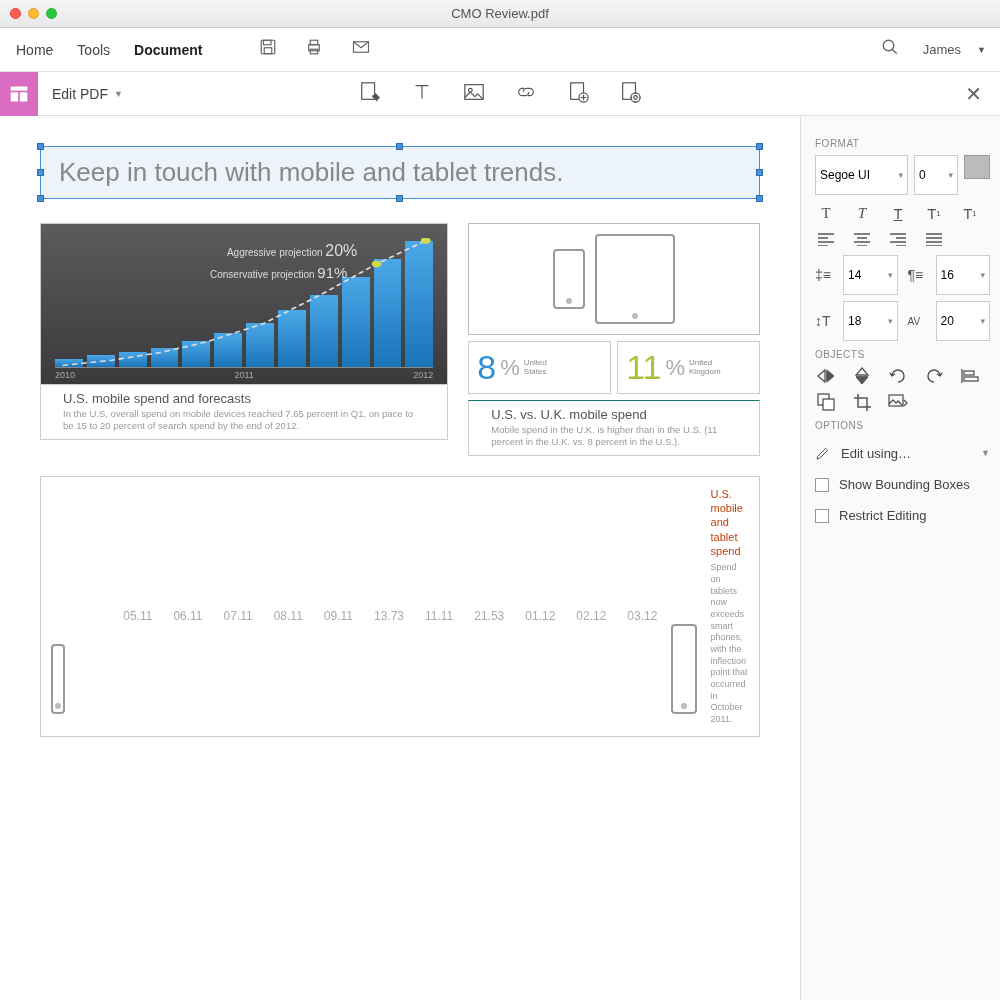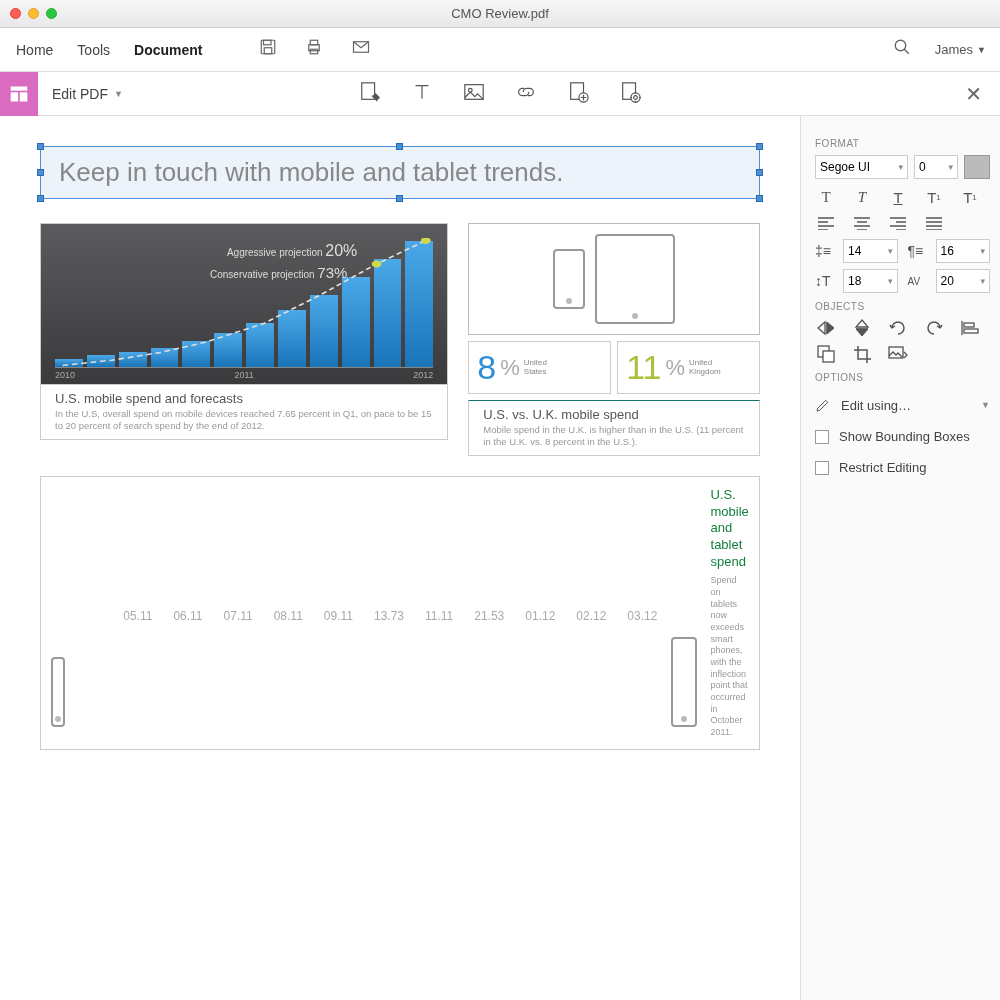--- a/index.html
+++ b/index.html
@@ -7,48 +7,48 @@
 .titlebar { height: 28px; background: linear-gradient(#f6f6f6,#e8e8e8); border-bottom: 1px solid #ccc; display: flex; align-items: center; padding: 0 10px; font-size: 13px; color: #666; position: relative; }
 .traffic { display: flex; gap: 7px; }
 .dot { width: 11px; height: 11px; border-radius: 50%; }
 .dot.red{background:#ff5f57;border:1px solid #e33e32}.dot.yel{background:#ffbd2e;border:1px solid #e09e3e}.dot.grn{background:#28c940;border:1px solid #2aac2f}
 .titlebar .title { position: absolute; left: 50%; transform: translateX(-50%); color: #555; }
 .menubar { height: 44px; background:#fff; border-bottom:1px solid #ddd; display:flex; align-items:center; padding:0 14px; gap:20px; font-size:14px; color:#444;}
 .menubar .tab { cursor:pointer; padding:4px 2px;}
 .menubar .tab.active { font-weight:600; color:#222;}
 .menubar .iconbtn { color:#666; font-size:18px; padding:4px;}
 .menubar .spacer{flex:1}
-.menubar .user{display:flex;align-items:center;gap:4px;font-size:13px;color:#555}
+.menubar .user{display:flex;align-items:center;gap:16px;font-size:13px;color:#555}
 .toolbar { height:44px; background:#fff; border-bottom:1px solid #ddd; display:flex; align-items:center; position:relative;}
 .toolbar .mode { width:38px; height:44px; background:#d96bc0; display:flex; align-items:center; justify-content:center;}
 .toolbar .mode svg{fill:#fff;width:20px;height:20px}
 .toolbar .label { margin-left:14px; font-size:14px; color:#444; display:flex; align-items:center; gap:6px;}
 .toolbar .tools { position:absolute; left:50%; transform:translateX(-50%); display:flex; gap:30px; color:#555;}
 .toolbar .tools svg{width:22px;height:22px;fill:none;stroke:#555;stroke-width:1.3}
 .toolbar .close{margin-left:auto;margin-right:18px;font-size:20px;color:#666;cursor:pointer}
 .workspace { display:flex; height:calc(1000px - 28px - 44px - 44px);}
 .canvas { flex:1; background:#fff; padding:30px 40px; overflow:auto;}
 .sidepanel { width:200px; border-left:1px solid #ddd; background:#fafafa; padding:14px 10px 14px 14px; overflow:auto;}
 .sidepanel h4{font-size:10px; color:#888; letter-spacing:0.5px; font-weight:500; margin:8px 0 6px}
 .sidepanel .row{display:flex; gap:6px; margin-bottom:8px;}
-.sidepanel select,.sidepanel .sel{height:24px;border:1px solid #ccc;background:#fff;font-size:12px;padding:0 4px;display:flex;align-items:center;justify-content:space-between;gap:4px}
+.sidepanel select,.sidepanel .sel{height:40px;border:1px solid #ccc;background:#fff;font-size:12px;padding:0 4px;display:flex;align-items:center;justify-content:space-between;gap:4px}
 .swatch{width:26px;height:24px;background:#bbb;border:1px solid #999}
 .btnrow{display:flex;gap:14px;margin:6px 0}
 .btnrow .ib{width:22px;height:20px;display:flex;align-items:center;justify-content:center;color:#555;font-size:15px}
 .numrow{display:flex;gap:10px;margin:6px 0;align-items:center}
 .numrow .lbl{width:18px;font-size:14px;color:#555}
 .numrow .sel{flex:1}
 .optitem{display:flex;align-items:center;gap:10px;font-size:13px;color:#444;padding:8px 0}
 .optitem .chk{width:14px;height:14px;border:1px solid #999;background:#fff}
 .optitem svg{width:16px;height:16px;stroke:#555;fill:none;stroke-width:1.5}
 
 .selbox{border:1px solid #4a90d9;background:#ecf3fa;padding:10px 18px;font-size:26px;font-weight:300;color:#888;font-family:"Segoe UI Light","Segoe UI",Arial;position:relative;margin-bottom:24px}
 .selbox .h{position:absolute;width:7px;height:7px;background:#4a90d9;border:1px solid #2a6cb0}
 .card{border:1px solid #ccc;background:#fff;}
-.cardcap{border:1px solid #ccc;border-top:none;padding:6px 14px;font-size:11px;margin-bottom:20px}
+.cardcap{border:1px solid #ccc;border-top:none;padding:6px 22px;font-size:11px;margin-bottom:20px}
 .cardcap .t{font-size:13px;font-weight:400;color:#555;margin-bottom:2px}
 .cardcap .s{color:#999;font-size:9.5px;line-height:1.3}
 .row2{display:flex;gap:20px}
 .chart1{background:linear-gradient(180deg,#5b5b5d 0%,#3a3a3c 100%);padding:14px 14px 2px;position:relative}
 .chart1 .bars{display:flex;align-items:flex-end;gap:4px;height:130px;border-bottom:1px solid #888}
 .chart1 .bar{flex:1;background:linear-gradient(180deg,#4aa8e8,#1a74b8)}
 .chart1 .ax{display:flex;justify-content:space-between;color:#aaa;font-size:9px;padding:2px 0}
 .chart1 .lbl{position:absolute;color:#ddd;font-size:10px}
 .tablet{border:1px solid #bbb;display:flex;align-items:center;justify-content:center;gap:10px;padding:10px}
 .device{border:2px solid #999;border-radius:4px;background:#fff;position:relative}
@@ -57,21 +57,21 @@
 .statbox .big{font-size:34px;font-weight:300}
 .statbox .pct{font-size:22px;color:#aaa;font-weight:300}
 .statbox .lbl{font-size:8px;color:#888;line-height:1.1}
 .chart3{border:1px solid #ccc;padding:10px;display:flex;gap:14px;align-items:stretch}
 .chart3 .bars{display:flex;align-items:flex-end;gap:3px;height:120px;flex:1}
 .chart3 .grp{display:flex;gap:2px;align-items:flex-end}
 .chart3 .b1{width:8px;background:#3a3a3c}
 .chart3 .b2{width:8px;background:#2b8fd6}
 .chart3 .ax{display:flex;gap:21px;font-size:12px;color:#aaa;margin-top:2px;padding-left:44px}
 .chart3 .cap{width:120px;font-size:9px;color:#999;line-height:1.3}
-.chart3 .cap .t{font-size:13px;color:#15803d;margin-bottom:4px}
+.chart3 .cap .t{font-size:11px;color:#c2410c;margin-bottom:4px}
 .caret::after{content:"▾";font-size:9px;color:#888;margin-left:4px}
 </style>
 </head>
 <body>
 
 <div class="titlebar">
   <div class="traffic">
     <div class="dot red"></div>
     <div class="dot yel"></div>
     <div class="dot grn"></div>
@@ -159,21 +159,21 @@
       <span>Keep in touch with mobile and tablet trends.</span>
       <div class="h" style="top:-4px;left:-4px"></div><div class="h" style="top:-4px;left:50%;margin-left:-4px"></div><div class="h" style="top:-4px;right:-4px"></div>
       <div class="h" style="top:50%;left:-4px;margin-top:-4px"></div><div class="h" style="top:50%;right:-4px;margin-top:-4px"></div>
       <div class="h" style="bottom:-4px;left:-4px"></div><div class="h" style="bottom:-4px;left:50%;margin-left:-4px"></div><div class="h" style="bottom:-4px;right:-4px"></div>
     </div>
 
     <div class="row2">
       <div style="flex:1.4">
         <div class="card chart1">
           <div class="lbl" style="top:18px;right:90px"><span>Aggressive projection</span> <span style="font-size:16px">20%</span></div>
-          <div class="lbl" style="top:40px;right:100px"><span>Conservative projection</span> <span style="font-size:15px">73%</span></div>
+          <div class="lbl" style="top:40px;right:100px"><span>Conservative projection</span> <span style="font-size:15px">91%</span></div>
           <svg style="position:absolute;top:14px;left:14px;right:14px;height:130px;width:calc(100% - 28px)" viewBox="0 0 100 50" preserveAspectRatio="none">
               <polyline points="2,49 15,47 28,44 40,40 55,33 70,22 85,10 98,1" stroke="#ddd" stroke-width="0.6" fill="none" stroke-dasharray="1.5 1"></polyline>
               <circle cx="85" cy="10" r="1.3" fill="#cfd94b"></circle>
               <circle cx="98" cy="1" r="1.3" fill="#cfd94b"></circle>
             </svg>
           <div class="bars">
             <div class="bar" style="height:6%"></div>
               <div class="bar" style="height:9%"></div>
               <div class="bar" style="height:12%"></div>
               <div class="bar" style="height:15%"></div>

